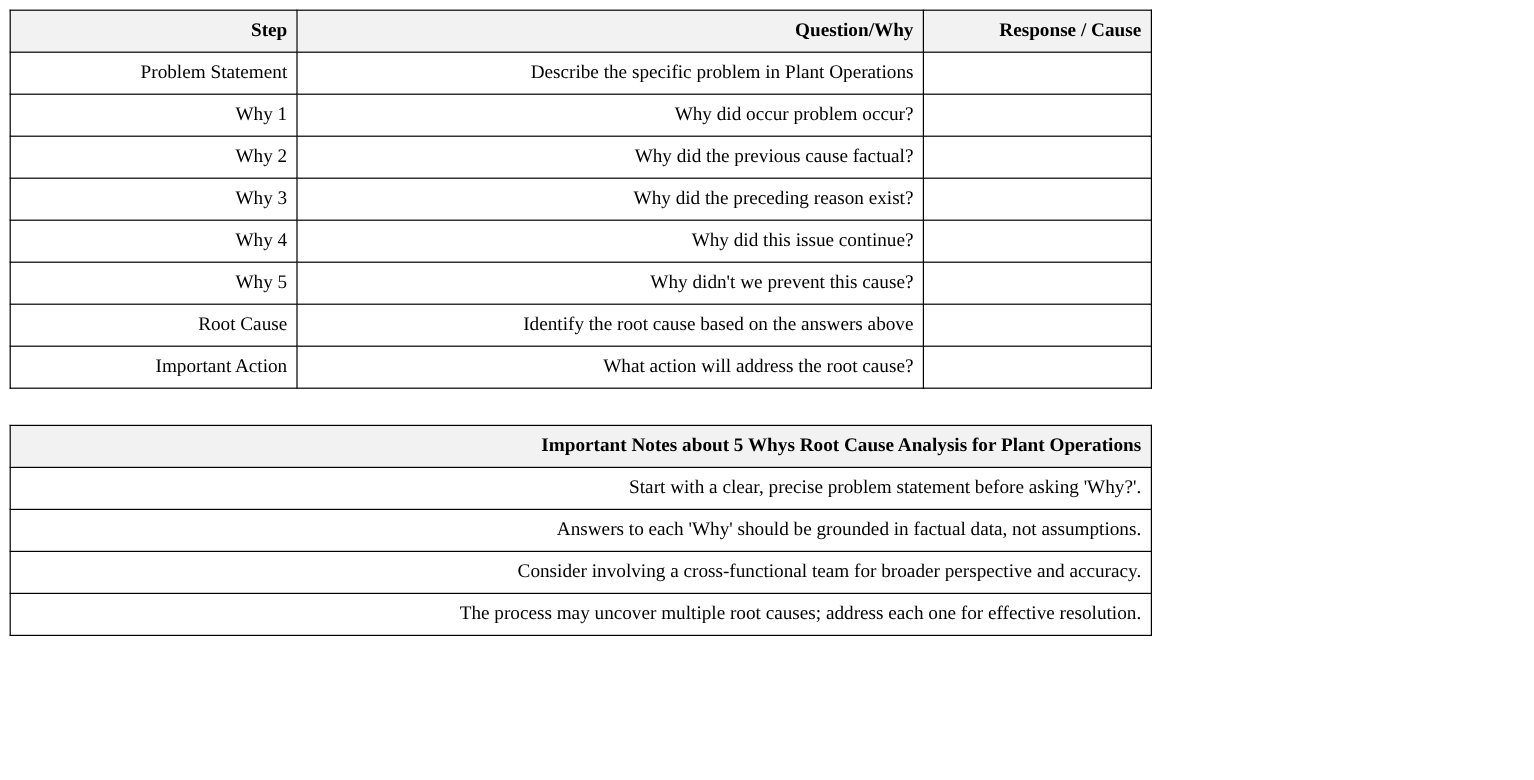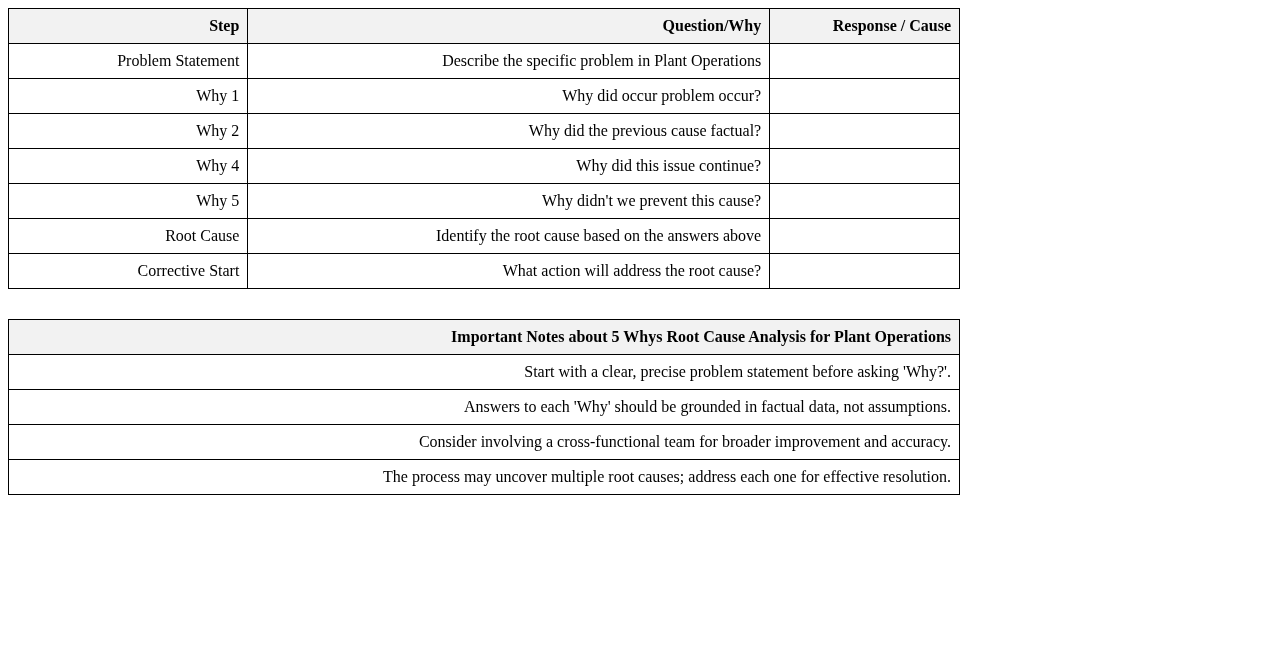--- a/index.html
+++ b/index.html
@@ -71,57 +71,62 @@
         <td>Why 1</td>
         <td>Why did occur problem occur?</td>
         <td></td>
       </tr>
       <tr>
         <td>Why 2</td>
         <td>Why did the previous cause factual?</td>
         <td></td>
       </tr>
       <tr>
+        <td>Why 3</td>
+        <td>Why did the preceding reason exist?</td>
+        <td></td>
+      </tr>
+      <tr>
         <td>Why 4</td>
         <td>Why did this issue continue?</td>
         <td></td>
       </tr>
       <tr>
         <td>Why 5</td>
         <td>Why didn't we prevent this cause?</td>
         <td></td>
       </tr>
       <tr>
         <td>Root Cause</td>
         <td>Identify the root cause based on the answers above</td>
         <td></td>
       </tr>
       <tr>
-        <td>Corrective Start</td>
+        <td>Important Action</td>
         <td>What action will address the root cause?</td>
         <td></td>
       </tr>
     </tbody>
   </table>
 
   <table class="notes-table">
     <thead>
       <tr>
         <th>Important Notes about 5 Whys Root Cause Analysis for Plant Operations</th>
       </tr>
     </thead>
     <tbody>
       <tr>
         <td>Start with a clear, precise problem statement before asking 'Why?'.</td>
       </tr>
       <tr>
         <td>Answers to each 'Why' should be grounded in factual data, not assumptions.</td>
       </tr>
       <tr>
-        <td>Consider involving a cross-functional team for broader improvement and accuracy.</td>
+        <td>Consider involving a cross-functional team for broader perspective and accuracy.</td>
       </tr>
       <tr>
         <td>The process may uncover multiple root causes; address each one for effective resolution.</td>
       </tr>
     </tbody>
   </table>
 
 </div>
 
 </body></html>

